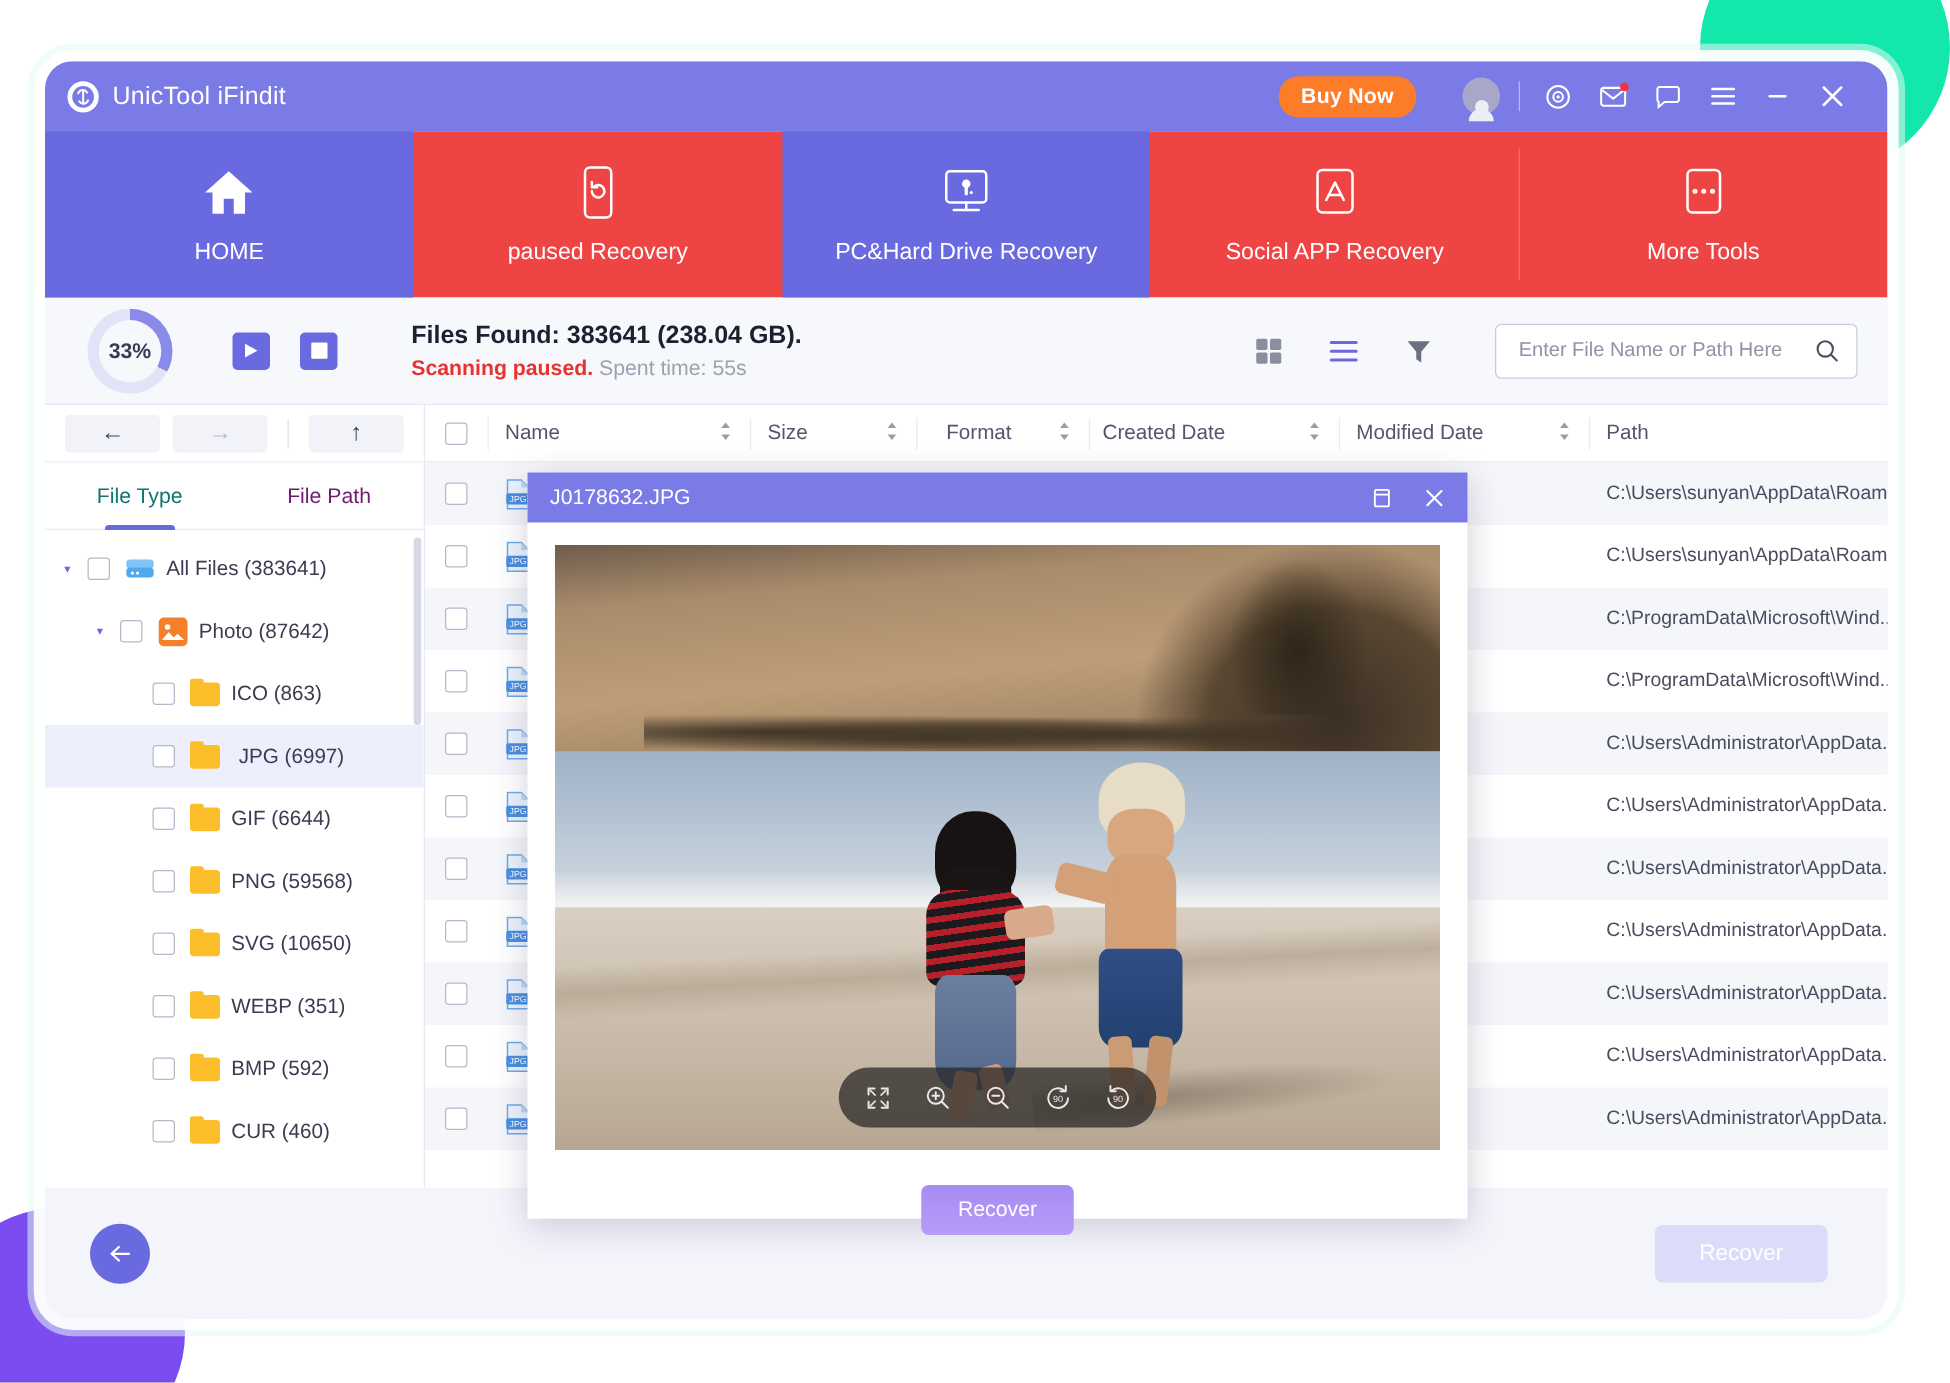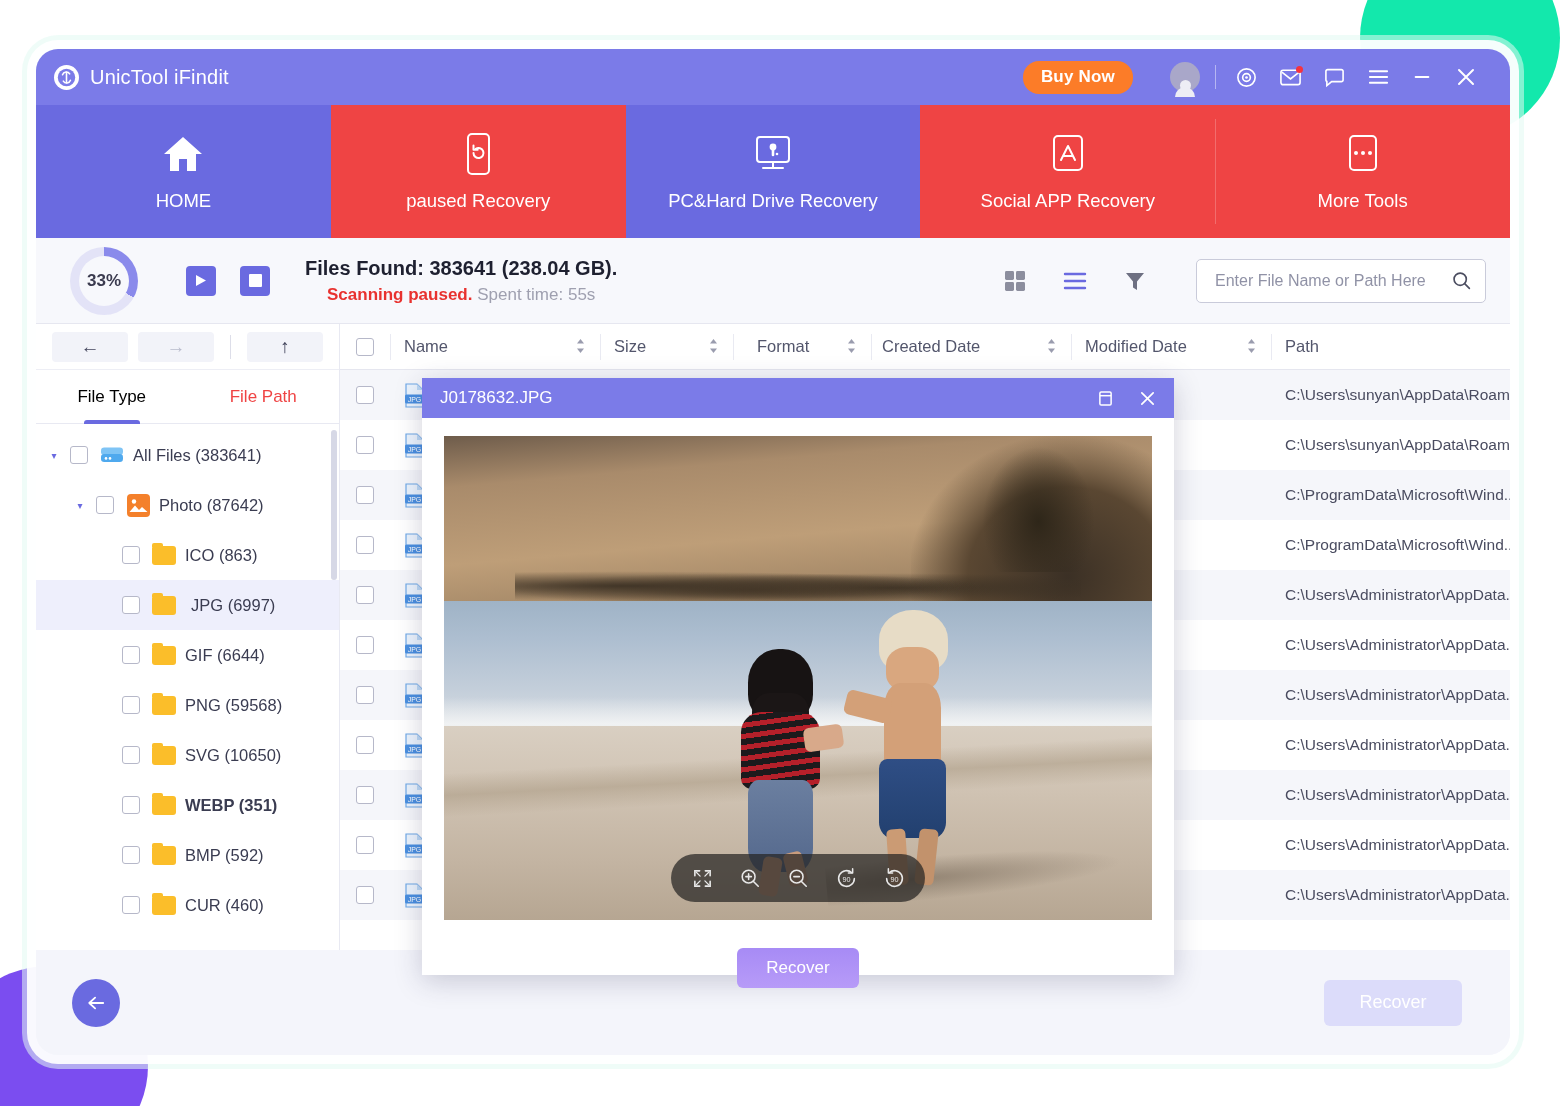--- a/index.html
+++ b/index.html
@@ -112,21 +112,21 @@
 
   .ctrl-btn {
     width:30px; height:30px; border-radius:4px; background:#6A6AE0;
     display:flex; align-items:center; justify-content:center; cursor:pointer;
     flex:none;
   }
   .ctrl-play { margin-left:48px; }
   .ctrl-stop { margin-left:24px; }
   .stop-sq { width:13px; height:13px; background:#fff; border-radius:1px; }
 
-  .scan-text { margin-left:35px; line-height:1.42;text-align:center; }
+  .scan-text { margin-left:59px; line-height:1.42; }
   .scan-line1 { font-size:20px; color:#1E2030; font-weight:bold; }
   .scan-line2 { font-size:17px; }
   .scan-paused { color:#E8322F; font-weight:bold; }
   .scan-spent { color:#9FA0B0; }
 
   .scan-tools { margin-left:auto; display:flex; align-items:center; gap:26px; }
   .tool-ic { width:34px; height:34px; display:flex; align-items:center; justify-content:center; cursor:pointer; }
   .searchbox {
     width:290px; height:44px; border:1px solid #C9CBDA; border-radius:5px;
     background:#fff; display:flex; align-items:center; padding:0 13px 0 18px; margin-left:18px;
@@ -147,23 +147,23 @@
     width:76px; height:30px; border-radius:4px; background:#F2F3F9;
     display:flex; align-items:center; justify-content:center; cursor:pointer;
     color:#43455C; font-size:19px;
   }
   .navbtn.dim { color:#B9BBCC; }
   .navbtn-sep { width:1px; height:24px; background:#DDDEE9; margin:0 6px; }
 
   .side-tabs { height:54px; display:flex; border-bottom:1px solid #E8E9F2; }
   .side-tab {
     flex:1; display:flex; align-items:center; justify-content:center;
-    font-size:17px; color:#ef4444; cursor:pointer; position:relative;
-  }
-  .side-tab.active { color:#000000; }
+    font-size:17px; color:#701a75; cursor:pointer; position:relative;
+  }
+  .side-tab.active { color:#0f766e; }
   .side-tab.active::after {
     content:""; position:absolute; bottom:-1px; left:50%; transform:translateX(-50%);
     width:56px; height:4px; border-radius:3px 3px 0 0; background:#6A6AE0;
   }
 
   .tree { flex:1; overflow:hidden; position:relative; padding-top:6px; }
   .tree-row {
     height:50px; display:flex; align-items:center; cursor:pointer; position:relative;
   }
   .tree-row.sel { background:#EEEFFC; }
@@ -558,21 +558,21 @@
               <span class="tree-label" style="margin-left: 7px;">PNG (59568)</span>
             </div>
             <div class="tree-row" style="padding-left: 62px;">
               <span class="caret"></span>
               <span class="cbx" style="margin-left: 8px;"></span>
               <span class="tree-ic" style="margin-left: 10px;">
                 <span class="folder"></span>
               </span>
               <span class="tree-label" style="margin-left: 7px;">SVG (10650)</span>
             </div>
-            <div class="tree-row" style="padding-left: 62px; font-weight: bold;">
+            <div class="tree-row" style="padding-left: 62px;">
               <span class="caret"></span>
               <span class="cbx" style="margin-left: 8px;"></span>
               <span class="tree-ic" style="margin-left: 10px;">
                 <span class="folder"></span>
               </span>
               <span class="tree-label" style="margin-left: 7px;">WEBP (351)</span>
             </div>
             <div class="tree-row" style="padding-left: 62px;">
               <span class="caret"></span>
               <span class="cbx" style="margin-left: 8px;"></span>

